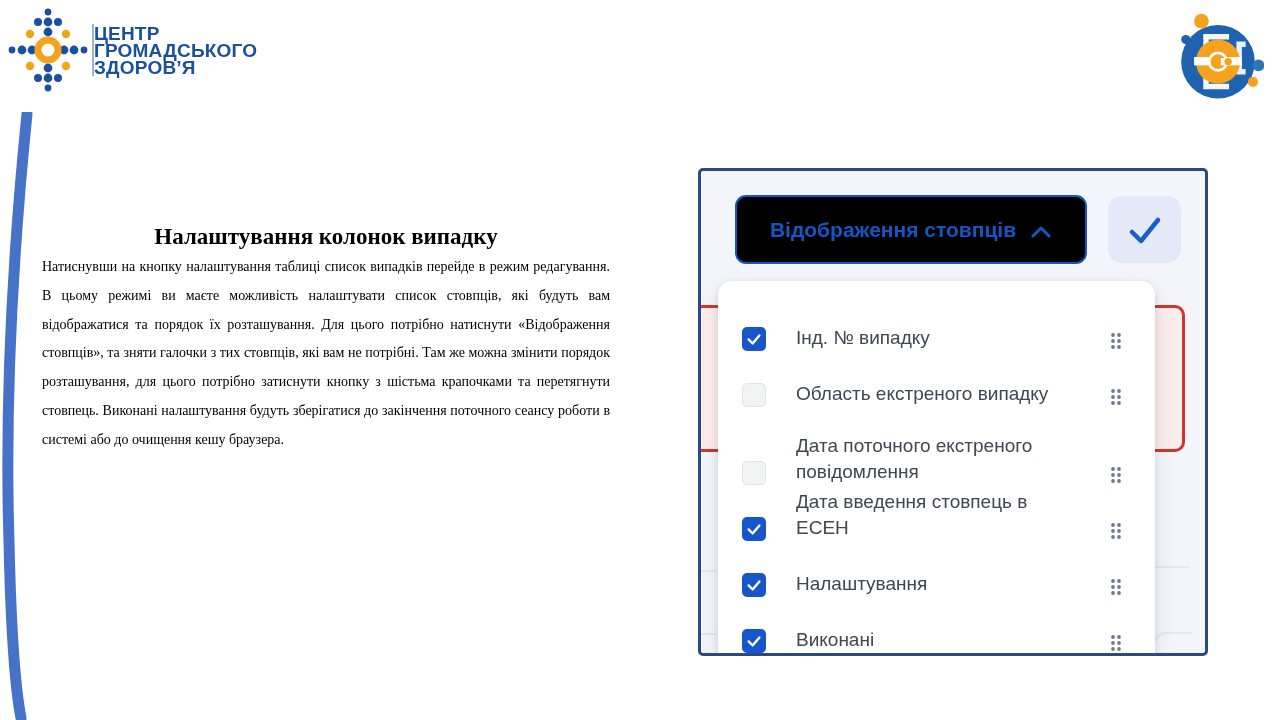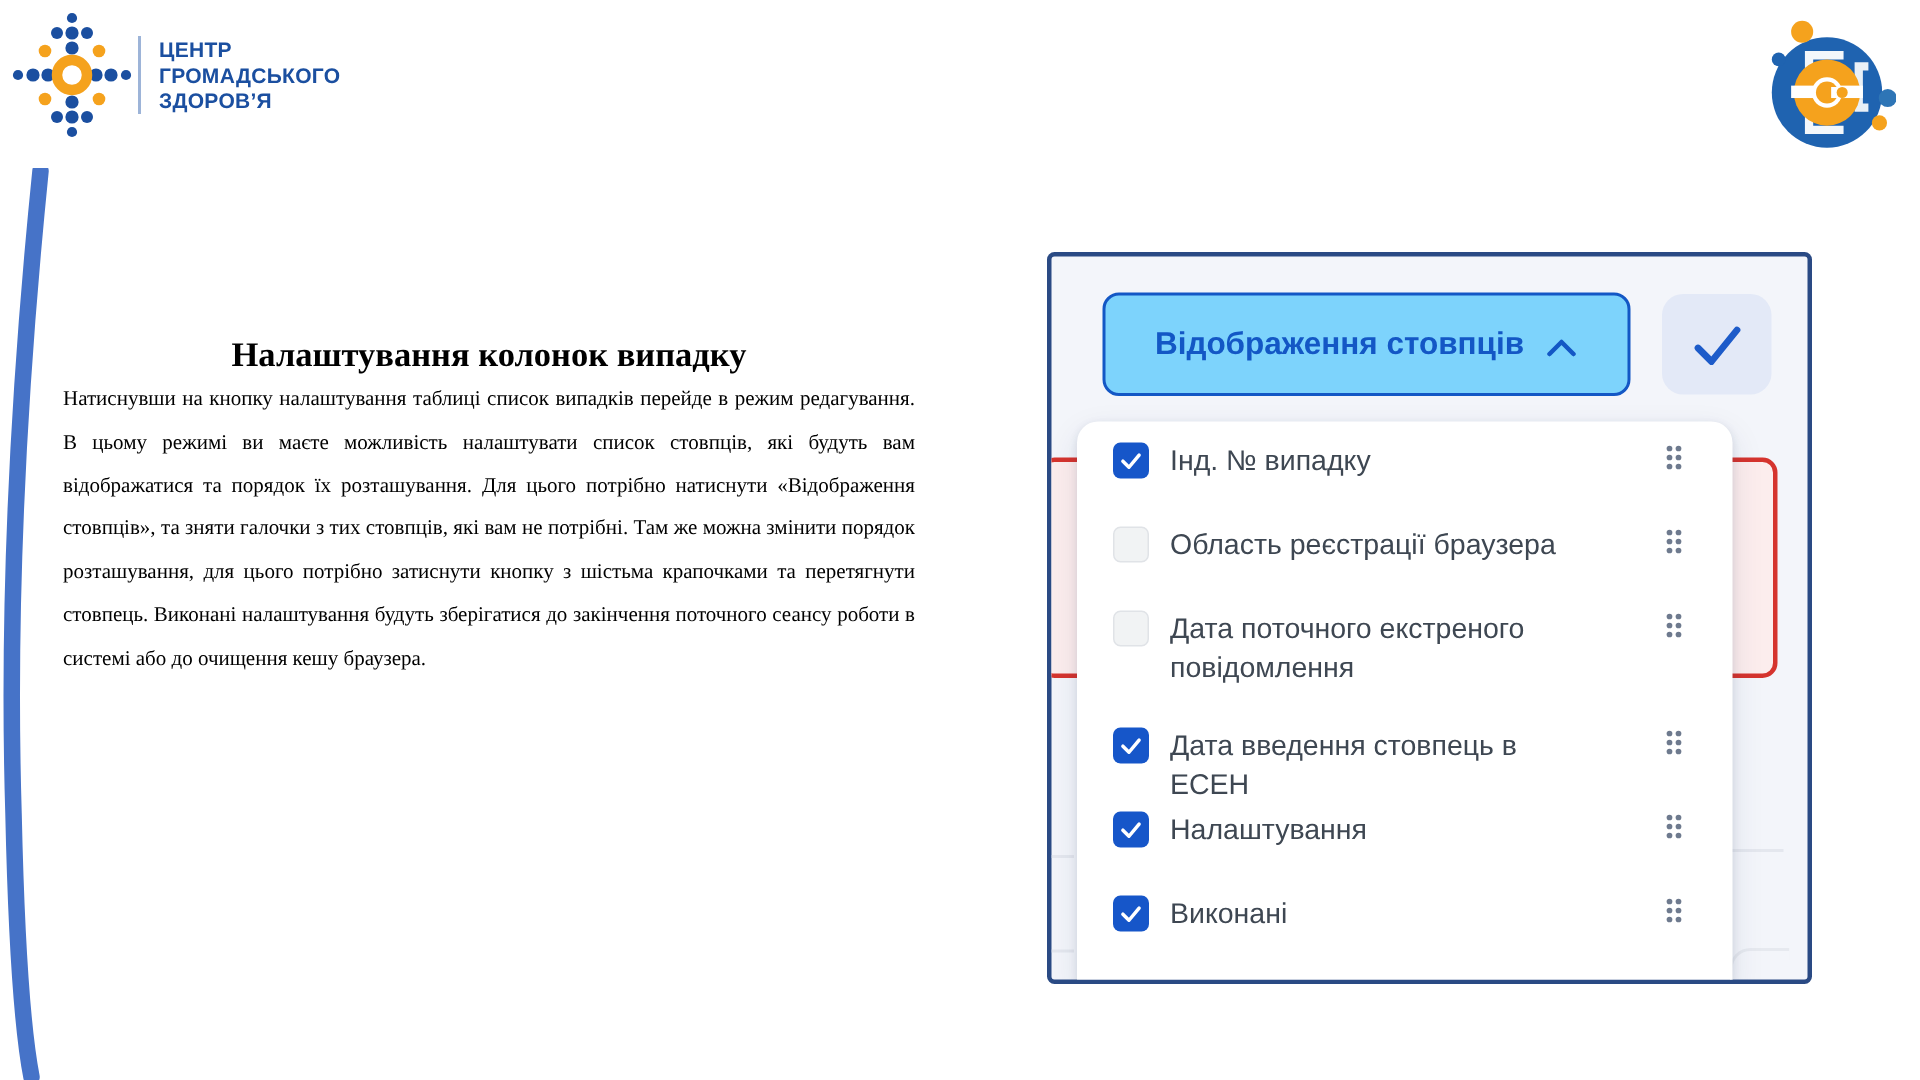--- a/index.html
+++ b/index.html
@@ -11,24 +11,23 @@
     width: 1280px; height: 720px;
     background: #ffffff;
     overflow: hidden;
   }
 
   
   .logo-left { position: absolute; left: 8px; top: 8px; display: flex; align-items: center; }
   .logo-dots { width: 80px; height: 84px; }
   .logo-divider { width: 2px; height: 52px; background: #9db4d8; margin-left: 4px; }
   .logo-text {
-    margin-left: 12px;
     color: #1b4fa0;
     font-weight: bold;
-    font-size: 14px;
+    font-size: 19px;
     line-height: 17px;
     letter-spacing: 0.2px;
     font-family: "Liberation Sans", sans-serif;
   }
   .logo-right { position: absolute; right: 16px; top: 12px; width: 92px; height: 96px; }
 
   
   .left-curve { position: absolute; left: 0; top: 112px; width: 40px; height: 608px; }
 
   
@@ -92,21 +91,21 @@
     border-left: 2px solid #e6e9ef;
     border-top: 2px solid #e6e9ef;
     border-top-left-radius: 14px;
   }
 
   
   .columns-btn {
     position: absolute;
     left: 34px; top: 24px;
     width: 352px; height: 69px;
-    background: #7dd3fc;
+    background: #000000;
     border: 2.5px solid #1357c5;
     border-radius: 11px;
     display: flex; align-items: center; justify-content: center;
     gap: 14px;
     cursor: pointer;
     color: #1357c5;
     font-family: "Liberation Sans", sans-serif;
     font-size: 21px;
     font-weight: bold;
   }
@@ -128,22 +127,23 @@
   .dropdown {
     position: absolute;
     left: 17px; top: 110px;
     width: 437px; height: 375px;
     background: #ffffff;
     border-radius: 14px 14px 0 0;
     box-shadow: 0 2px 6px rgba(30,50,90,0.12), 0 8px 22px rgba(30,50,90,0.10);
     padding: 14px 32px 0 24px;
   }
   .item-row {
-    display: flex; align-items: flex-start;
+    display: flex; align-items: flex-end;
     min-height: 56px;
+    gap: 16px;
   }
   .item-row.two-line { min-height: 78px; }
   .cbox {
     flex: 0 0 24px;
     width: 24px; height: 24px;
     border-radius: 5px;
     display: flex; align-items: center; justify-content: center;
     cursor: pointer;
   }
   .cbox.checked { background: #1656c9; }
@@ -264,21 +264,21 @@
                 <circle cx="4" cy="4" r="1.9" fill="#6e7a8e"></circle>
                 <circle cx="10" cy="4" r="1.9" fill="#6e7a8e"></circle>
                 <circle cx="4" cy="10" r="1.9" fill="#6e7a8e"></circle>
                 <circle cx="10" cy="10" r="1.9" fill="#6e7a8e"></circle>
                 <circle cx="4" cy="16" r="1.9" fill="#6e7a8e"></circle>
                 <circle cx="10" cy="16" r="1.9" fill="#6e7a8e"></circle>
               </svg></span>
           </div>
           <div class="item-row">
             <span class="cbox unchecked"></span>
-            <span class="item-label">Область реєстрації браузера</span>
+            <span class="item-label">Область екстреного випадку</span>
             <span class="spacer"></span>
             <span class="drag-handle"><svg width="14" height="20" viewBox="0 0 14 20">
                 <circle cx="4" cy="4" r="1.9" fill="#6e7a8e"></circle>
                 <circle cx="10" cy="4" r="1.9" fill="#6e7a8e"></circle>
                 <circle cx="4" cy="10" r="1.9" fill="#6e7a8e"></circle>
                 <circle cx="10" cy="10" r="1.9" fill="#6e7a8e"></circle>
                 <circle cx="4" cy="16" r="1.9" fill="#6e7a8e"></circle>
                 <circle cx="10" cy="16" r="1.9" fill="#6e7a8e"></circle>
               </svg></span>
           </div>

